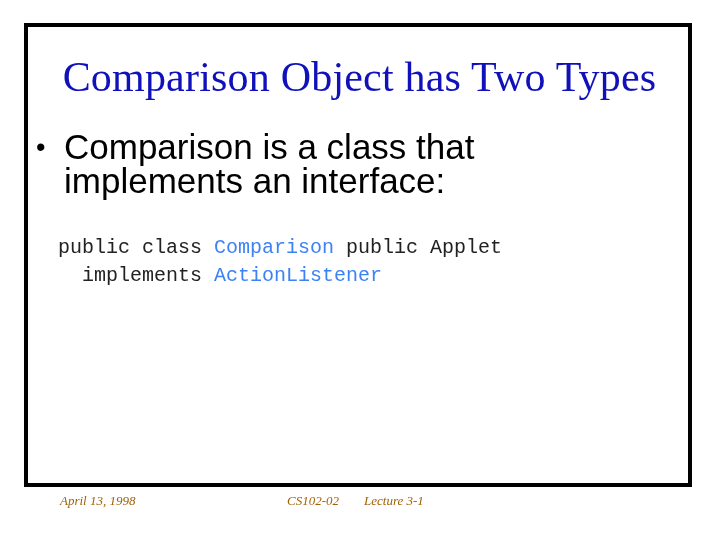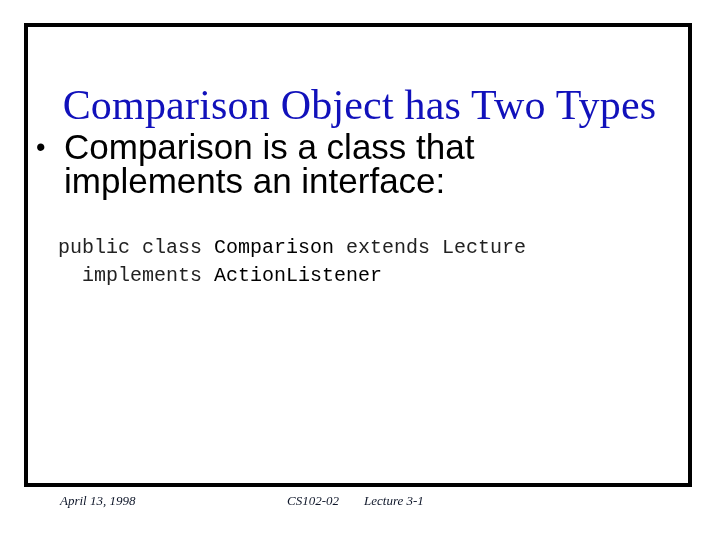--- a/index.html
+++ b/index.html
@@ -23,21 +23,21 @@
     width: 668px;
     height: 464px;
     border: 4px solid #000000;
     box-sizing: border-box;
     background: #ffffff;
   }
   #slide-title {
     position: absolute;
     left: 0;
     right: 0;
-    top: 80px;
+    top: 52px;
     text-align: center;
     color: #1111bb;
     font-family: "Liberation Serif", serif;
     font-size: 42px;
     font-weight: normal;
     letter-spacing: 0.2px;
     line-height: 50px;
     white-space: nowrap;
   }
   #body-content {
@@ -70,36 +70,36 @@
   #code-block {
     margin-top: 8px;
     margin-left: 22px;
     font-family: "Liberation Mono", "DejaVu Sans Mono", monospace;
     font-size: 20px;
     line-height: 28px;
     color: #222222;
     white-space: pre;
   }
   .code-hl {
-    color: #000000;
+    color: #3b82f6;
     text-align: center;
   }
   .code-line-2 {
     padding-left: 2ch;
   }
   #footer {
     position: absolute;
     left: 24px;
     top: 493px;
     width: 668px;
     height: 20px;
     font-family: "Liberation Serif", serif;
     font-style: italic;
     font-size: 13px;
-    color: #0f172a;
+    color: #a16207;
   }
   #footer-date {
     position: absolute;
     left: 36px;
     top: 0;
     white-space: nowrap;
   }
   #footer-course {
     position: absolute;
     left: 263px;
@@ -124,21 +124,21 @@
   <div id="slide-title">Comparison Object has Two Types</div>
 
   <div id="body-content">
 
     <div class="bullet-row">
       <span class="bullet-marker">•</span>
       <span class="bullet-text">Comparison is a class that implements an interface:</span>
     </div>
 
     <div id="code-block">
-<span class="code-line code-line-1"><span>public class </span><span class="code-hl">Comparison</span><span> extends Lecture</span></span>
+<span class="code-line code-line-1"><span>public class </span><span class="code-hl">Comparison</span><span> public Applet</span></span>
 <span class="code-line code-line-2"><span>implements </span><span class="code-hl">ActionListener</span></span>
     </div>
 
   </div>
 
   <div id="footer">
     <span id="footer-date">April 13, 1998</span>
     <span id="footer-course">CS102-02</span>
     <span id="footer-lecture">Lecture 3-1</span>
   </div>

